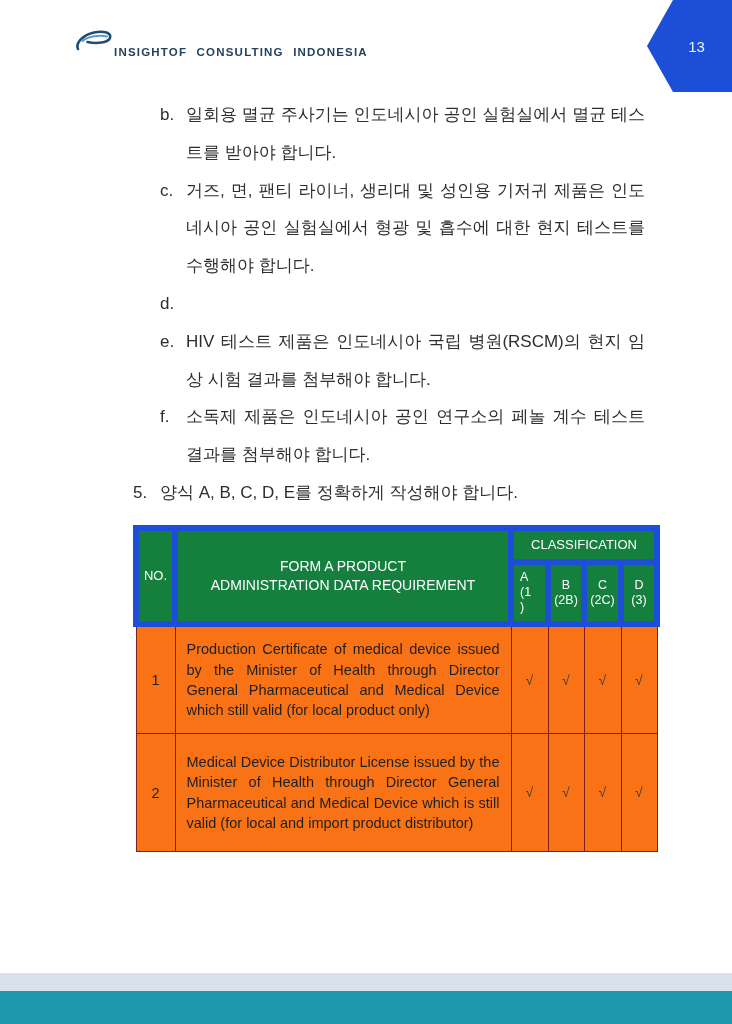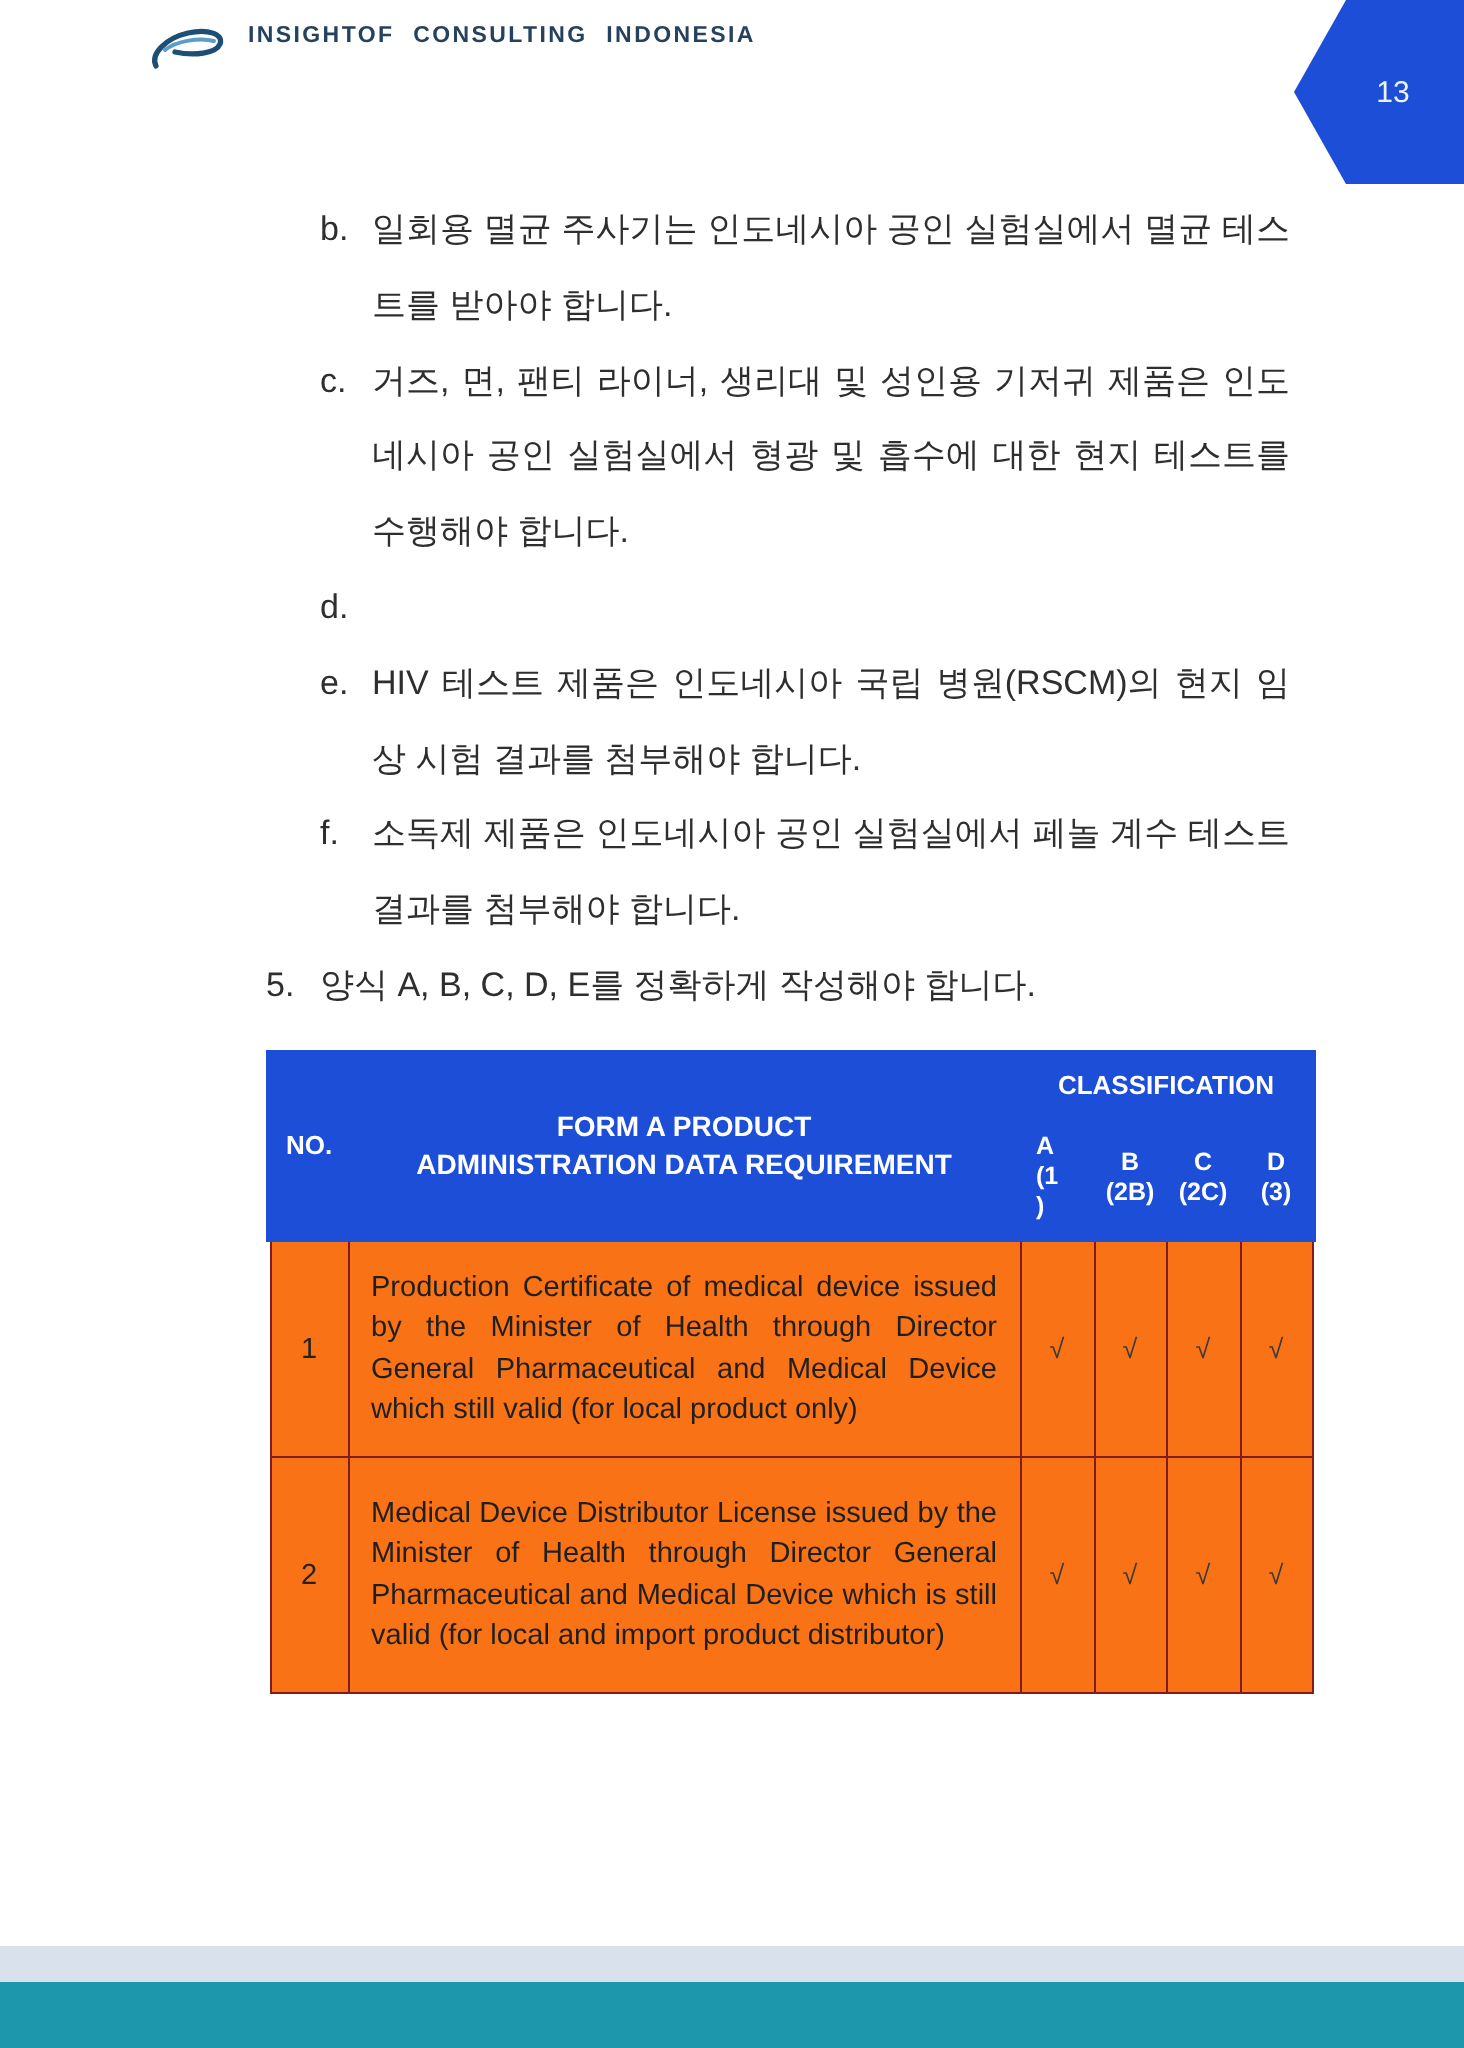--- a/index.html
+++ b/index.html
@@ -8,21 +8,21 @@
     width: 732px;
     height: 1024px;
     background: #ffffff;
     overflow: hidden;
     font-family: "Liberation Sans", sans-serif;
     color: #222;
   }
 
   
   .header { position: absolute; top: 0; left: 0; width: 100%; height: 92px; }
-  .brand { position: absolute; left: 74px; top: 12px; display: flex; align-items: flex-start; gap: 10px; }
+  .brand { position: absolute; left: 74px; top: 28px; display: flex; align-items: flex-end; }
   .brand-name {
     font-size: 11.5px;
     font-weight: bold;
     letter-spacing: 1.2px;
     word-spacing: 5px;
     color: #24425f;
   }
   .page-badge {
     position: absolute; right: 0; top: 0; width: 89px; height: 92px;
     background: #1d4ed8;
@@ -50,24 +50,24 @@
 
   
   table.forma {
     margin-top: 13px;
     border-collapse: collapse;
     table-layout: fixed;
     width: 521px;
     font-size: 14.5px;
   }
   table.forma th {
-    background: #1d4ed8;
+    background: #15803d;
     color: #ffffff;
-    border: 4px solid #1d4ed8;
-    font-weight: bold;
+    border: 6px solid #1d4ed8;
+    font-weight: normal;
     padding: 2px 3px;
     text-align: center;
     vertical-align: middle;
   }
   th.h-no { font-size: 13px; }
   th.h-req { font-size: 14px; white-space: pre-line; line-height: 19px; }
   th.h-class { font-size: 13px; height: 24px; }
   th.h-sub { font-size: 12.5px; white-space: pre-line; line-height: 15px; vertical-align: top; padding-top: 5px; height: 52px; text-align: center; }
   th.h-sub.left-wrap { text-align: left; padding-left: 6px; }
 
@@ -129,21 +129,21 @@
         <span class="marker">d.</span>
       </div>
 
       <div class="li">
         <span class="marker">e.</span>
         <span class="txt">HIV 테스트 제품은 인도네시아 국립 병원(RSCM)의 현지 임상 시험 결과를 첨부해야 합니다.</span>
       </div>
 
       <div class="li">
         <span class="marker">f.</span>
-        <span class="txt">소독제 제품은 인도네시아 공인 실험실에서 페놀 계수 테스트 결과를 첨부해야 합니다.</span>
+        <span class="txt">소독제 제품은 인도네시아 공인 연구소의 페놀 계수 테스트 결과를 첨부해야 합니다.</span>
       </div>
 
       <div class="li li-num">
         <span class="marker">5.</span>
         <span class="txt">양식 A, B, C, D, E를 정확하게 작성해야 합니다.</span>
       </div>
 
     </div>
 
 

